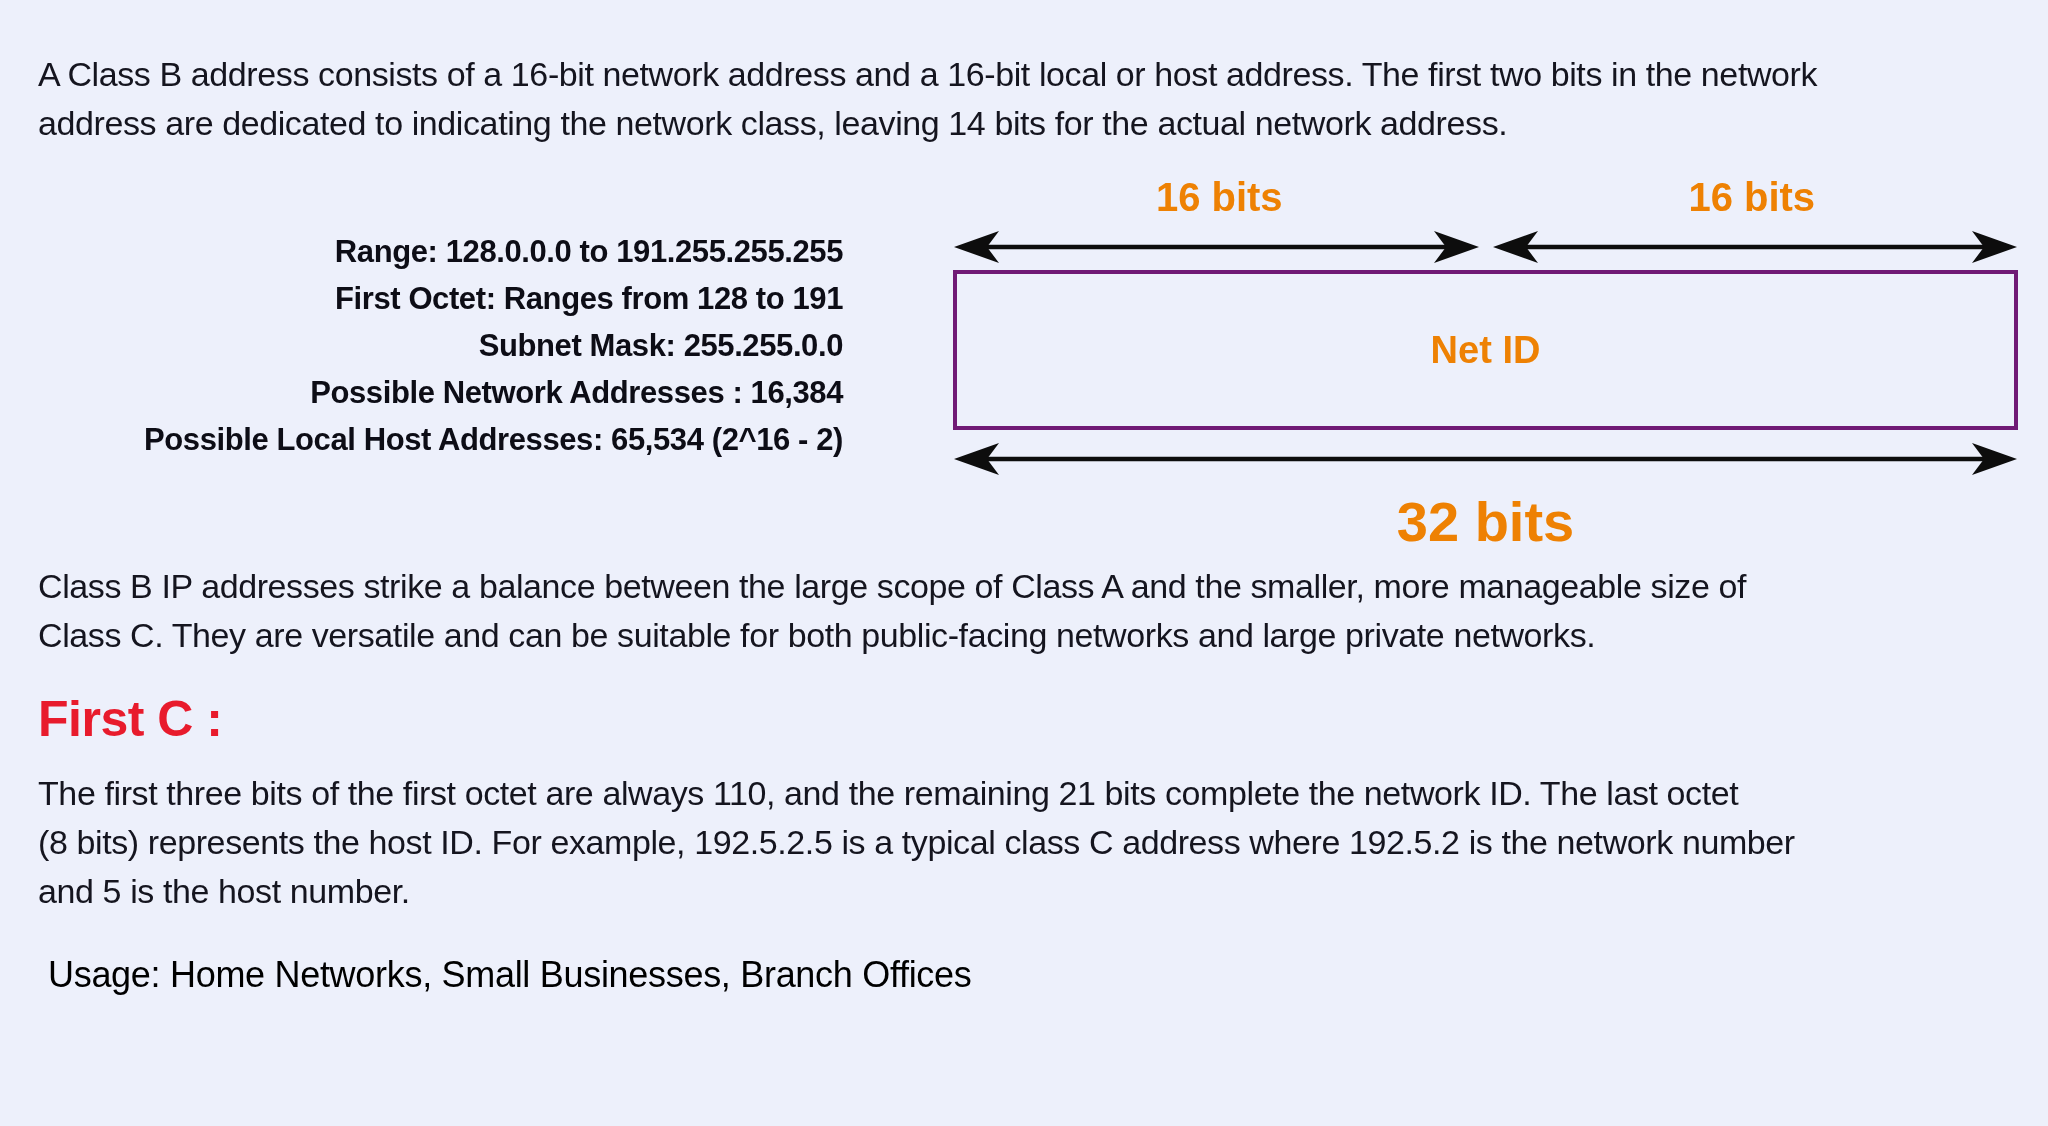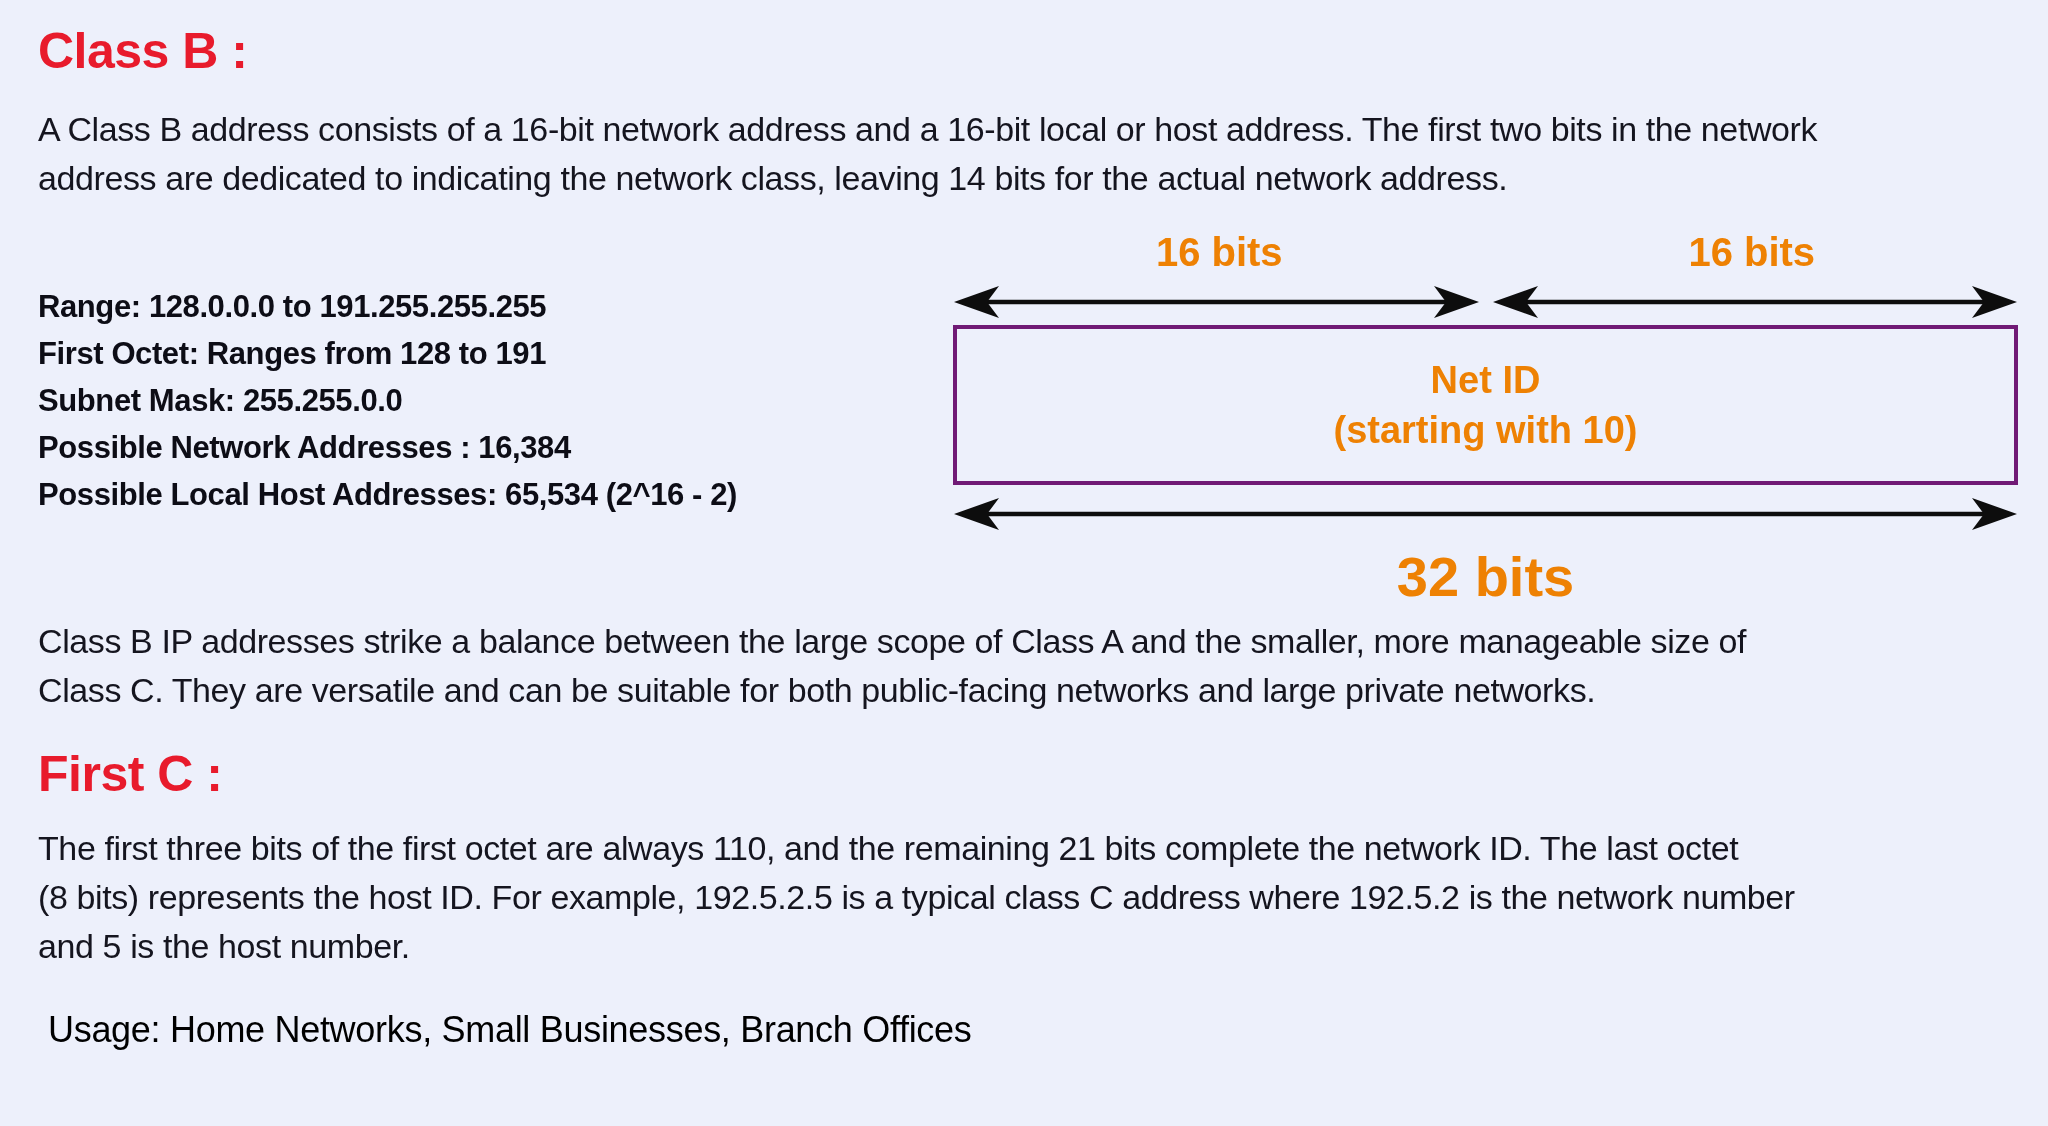--- a/index.html
+++ b/index.html
@@ -29,20 +29,21 @@
 
   .row { display:flex; margin-top:26px; align-items:flex-start; }
   .stats {
     width:805px;
     margin-top:54px;
     font-weight:bold;
     font-size:31px;
     line-height:47px;
     letter-spacing:-0.4px;
     color:#0d0d16;
+    text-align:right;
   }
 
   .diagram {
     width:1065px;
     margin-left:auto;
     color:#ee8103;
     font-weight:bold;
   }
   .bits-labels { display:flex; height:46px; }
   .bits-labels span { flex:1; text-align:center; font-size:40px; line-height:46px; }
@@ -76,21 +77,20 @@
     font-size:36px;
     letter-spacing:-0.3px;
     padding-left:10px;
   }
 </style>
 </head>
 <body>
 
 <div class="page">
 
-  <h1 class="heading">Class B :</h1>
 
   <p class="body-text intro">A Class B address consists of a 16-bit network address and a 16-bit local or host address. The first two bits in the network
 address are dedicated to indicating the network class, leaving 14 bits for the actual network address.</p>
 
   <div class="row">
 
     <div class="stats">
       <div>Range: 128.0.0.0 to 191.255.255.255</div>
       <div>First Octet: Ranges from 128 to 191</div>
       <div>Subnet Mask: 255.255.0.0</div>
@@ -114,21 +114,20 @@
         <svg width="526" height="34">
           <line x1="30" y1="17" x2="496" y2="17" stroke="#0d0d0d" stroke-width="4.5"></line>
           <polygon points="1,17 46,1 34,17 46,33" fill="#0d0d0d"></polygon>
           <polygon points="525,17 480,1 492,17 480,33" fill="#0d0d0d"></polygon>
         </svg>
       </div>
 
       <div class="id-box">
         <div class="cell">
           <div>Net ID</div>
-          <div>(starting with 10)</div>
         </div>
       </div>
 
       <div class="arrow-bottom-wrap">
         <svg width="1065" height="34">
           <line x1="30" y1="17" x2="1035" y2="17" stroke="#0d0d0d" stroke-width="4.5"></line>
           <polygon points="1,17 46,1 34,17 46,33" fill="#0d0d0d"></polygon>
           <polygon points="1064,17 1019,1 1031,17 1019,33" fill="#0d0d0d"></polygon>
         </svg>
       </div>

